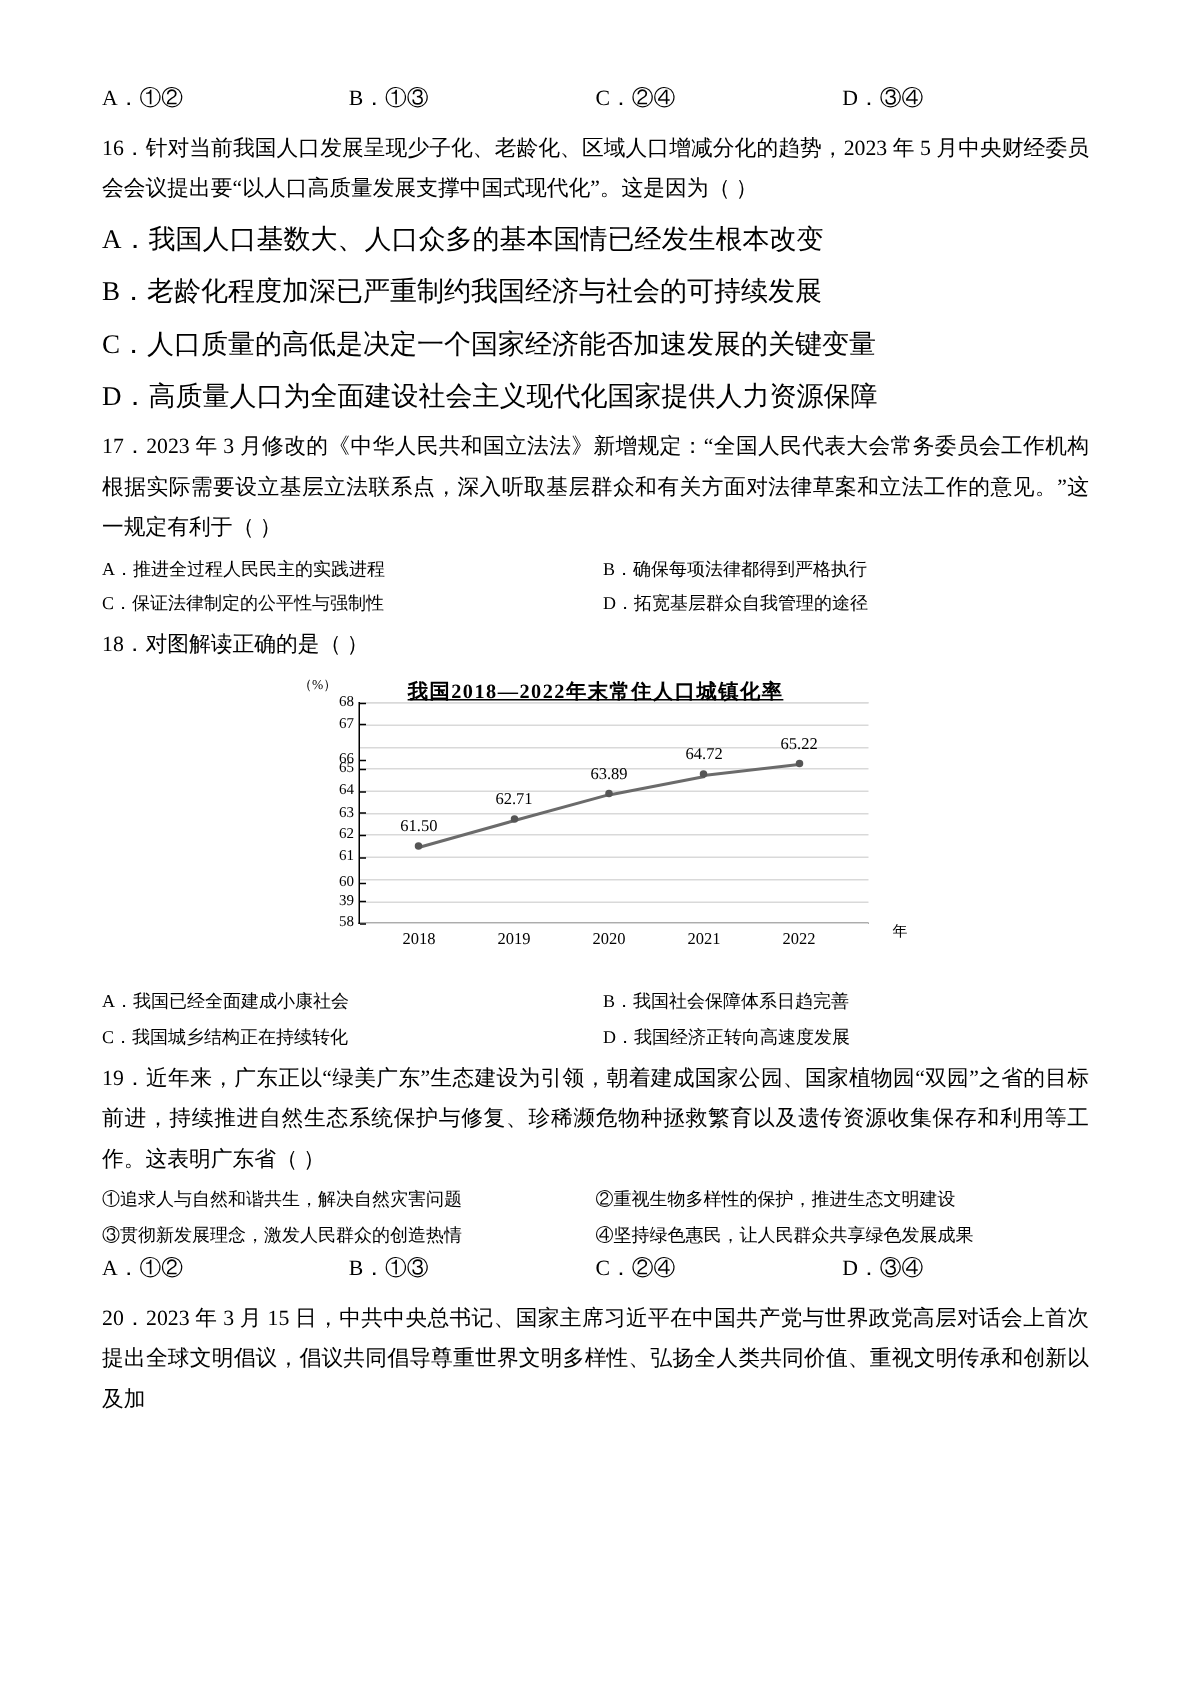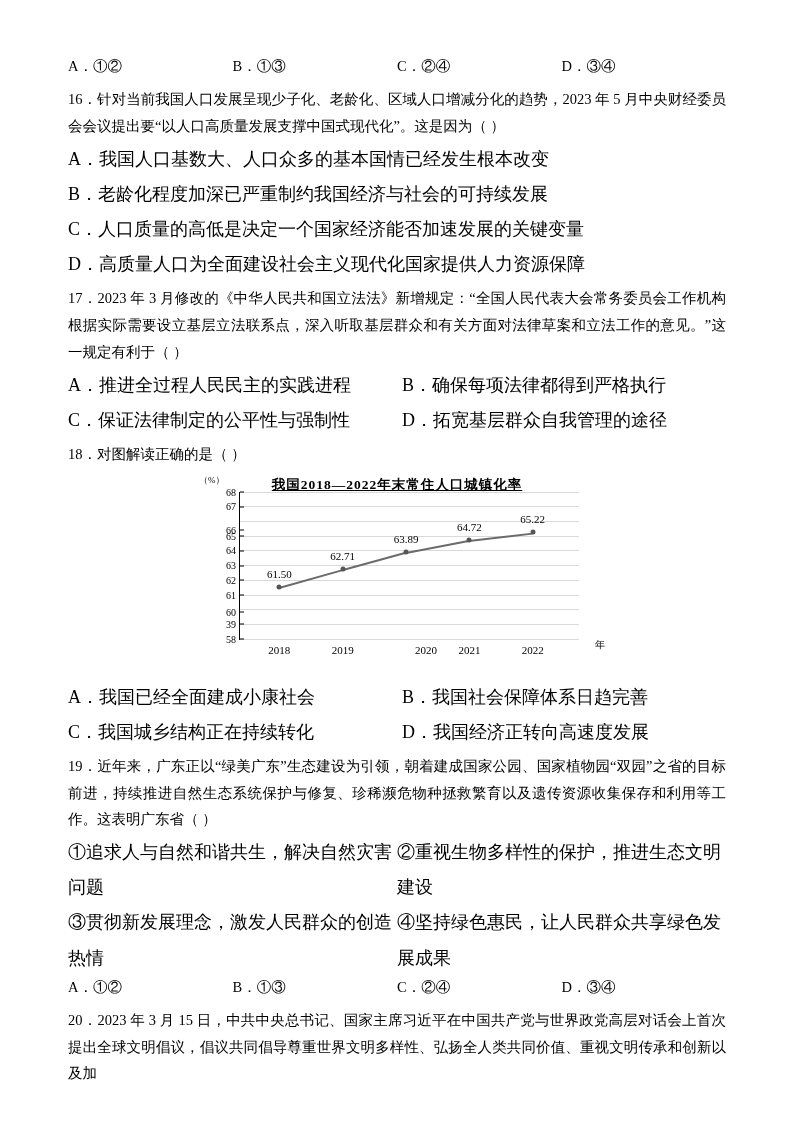--- a/index.html
+++ b/index.html
@@ -38,21 +38,21 @@
     text-align: justify;
     margin: 0 0 2px 0;
   }
   .sub {
     font-size: 18px;
     line-height: 1.95;
     margin: 0;
   }
   .sub-row {
     display: flex;
-    font-size: 18px;
+    font-size: 12px;
     line-height: 1.95;
   }
   .sub-row .half {
     width: 50%;
   }
   .sub-row .half.indent {
     padding-left: 10px;
   }
   .spacer-xs { height: 3px; }
   .chart-wrap {
@@ -227,21 +227,21 @@
           <div class="gridline" style="top: 44.1px;"></div>
           <div class="ytick" style="top: 44.1px;">65</div>
           <div class="gridline" style="top: 29.4px;"></div>
           <div class="ytick" style="top: 38px;">66</div>
           <div class="gridline" style="top: 14.7px;"></div>
           <div class="ytick" style="top: 14.7px;">67</div>
           <div class="gridline" style="top: 0px;"></div>
           <div class="ytick" style="top: 0px;">68</div>
           <div class="xtick" style="left: 39.286px;">2018</div>
           <div class="xtick" style="left: 102.65px;">2019</div>
-          <div class="xtick" style="left: 166.015px; margin-left: 20px;">2020</div>
+          <div class="xtick" style="left: 166.015px;">2020</div>
           <div class="xtick" style="left: 229.379px;">2021</div>
           <div class="xtick" style="left: 292.744px;">2022</div>
           <div class="seg" style="left: 39.286px; top: 95.55px; width: 65.8136px; transform: rotate(-15.6799deg);"></div>
           <div class="seg" style="left: 102.65px; top: 77.763px; width: 65.6958px; transform: rotate(-15.3096deg);"></div>
           <div class="seg" style="left: 166.015px; top: 60.417px; width: 64.5285px; transform: rotate(-10.8991deg);"></div>
           <div class="seg" style="left: 229.379px; top: 48.216px; width: 63.7893px; transform: rotate(-6.61649deg);"></div>
           <div class="pt" style="left: 39.286px; top: 95.55px;"></div>
           <div class="dlabel" style="left: 39.286px; top: 88.55px;">61.50</div>
           <div class="pt" style="left: 102.65px; top: 77.763px;"></div>
           <div class="dlabel" style="left: 102.65px; top: 70.763px;">62.71</div>

